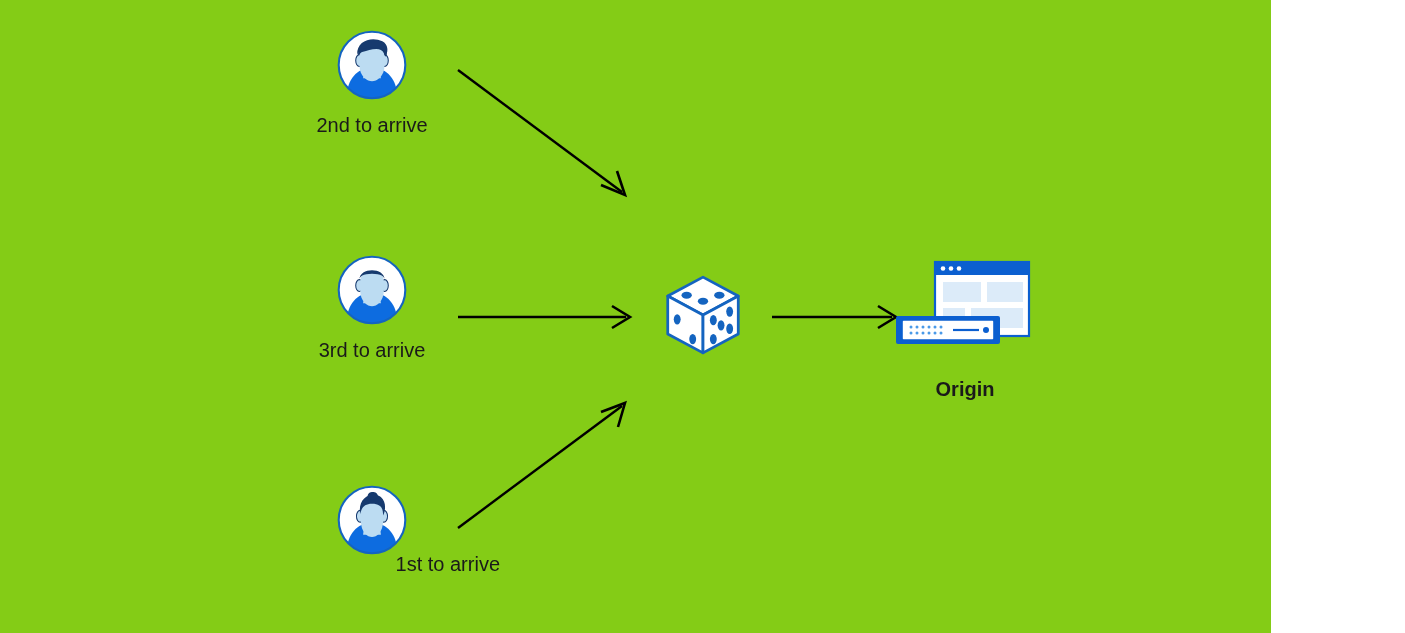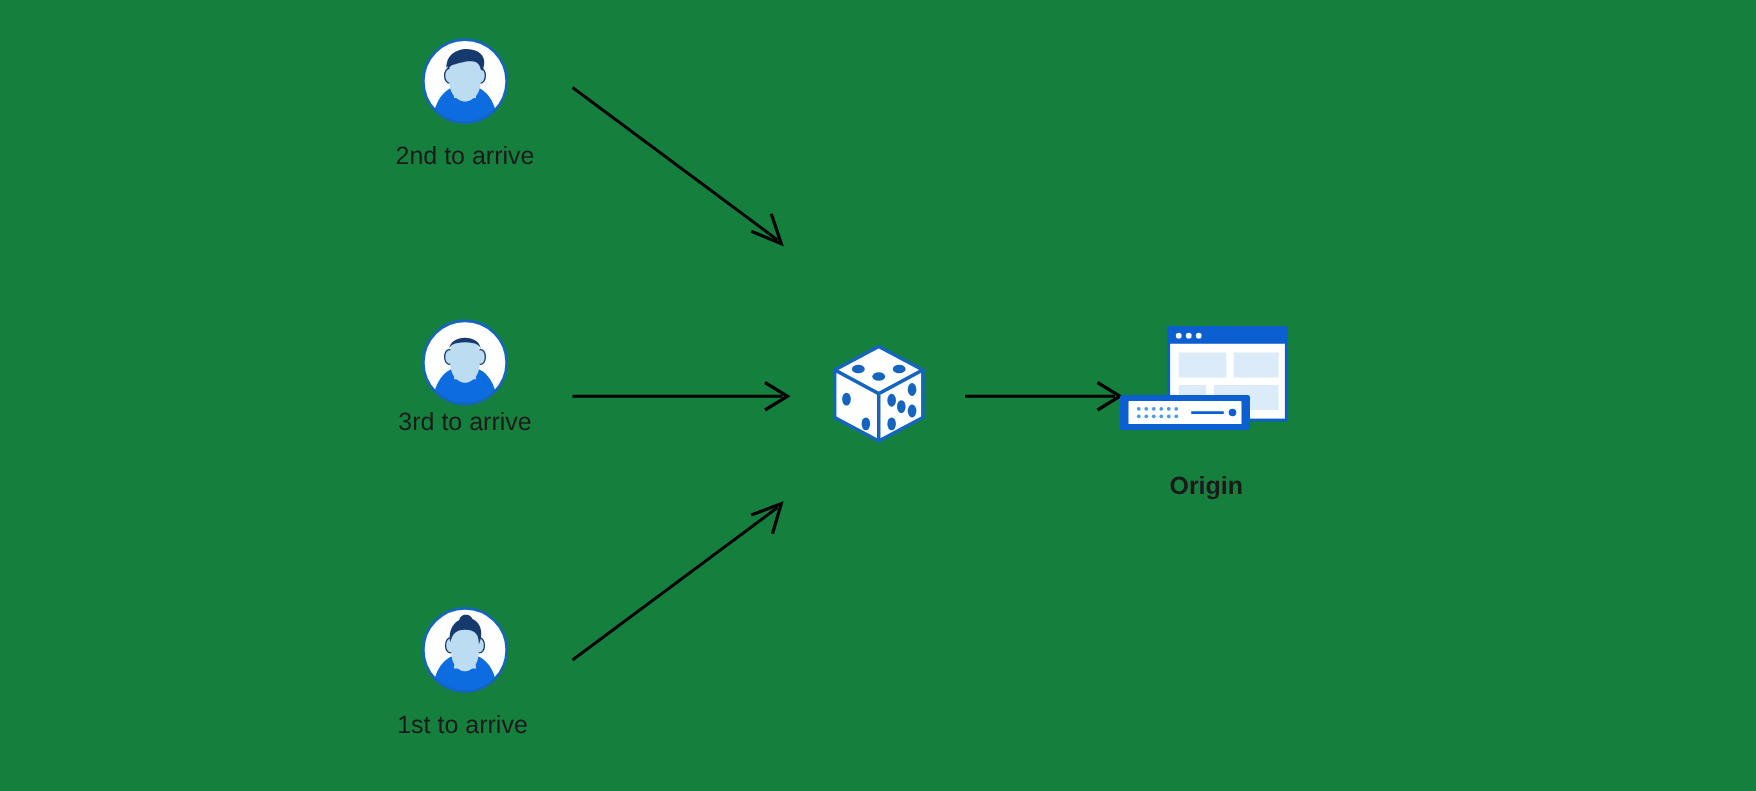--- a/index.html
+++ b/index.html
@@ -5,23 +5,23 @@
   html, body {
     margin: 0;
     padding: 0;
     background: #ffffff;
   }
   body {
     font-family: "Liberation Sans", sans-serif;
   }
   #canvas {
     position: relative;
-    width: 1405px;
+    width: 1271px;
     height: 633px;
-    background: #15803d;
+    background: #84cc16;
     overflow: hidden;
   }
   .node {
     position: absolute;
   }
   .node-label {
     position: absolute;
     width: 260px;
     text-align: center;
     font-family: "Liberation Sans", sans-serif;
@@ -118,21 +118,21 @@
         <path d="M50 54 C28 54 16 70 14 100 L86 100 C84 70 72 54 50 54 Z" fill="#0d6ce0"></path>
         <path d="M42 46 h16 v18 h-16 z" fill="#bcdcf2"></path>
         <path d="M50 58 c-8 0 -12 5 -12 10 h24 c0 -5 -4 -10 -12 -10 z" fill="#bcdcf2"></path>
         <ellipse cx="33" cy="44" rx="5" ry="8" fill="#bcdcf2" stroke="#163a6e" stroke-width="1.4"></ellipse>
         <ellipse cx="67" cy="44" rx="5" ry="8" fill="#bcdcf2" stroke="#163a6e" stroke-width="1.4"></ellipse>
         <path d="M34 38 C34 21 66 21 66 38 L66 50 C66 66 56 72 50 72 C44 72 34 66 34 50 Z" fill="#bcdcf2"></path>
         <path d="M33 36 C33 19 67 19 67 36 C67 32 62 28 50 28 C38 28 33 32 33 36 Z" fill="#163a6e"></path>
       </g>
       <circle cx="50" cy="50" r="45" fill="none" stroke="#1464c0" stroke-width="2.8"></circle>
     </svg>
-    <div class="node-label" style="left:-93px; top:74px;text-align:center;">3rd to arrive</div>
+    <div class="node-label" style="left:-93px; top:86px;text-align:center;">3rd to arrive</div>
   </div>
 
   <div class="node" style="left:335px; top:483px;">
     <svg class="avatar" viewBox="0 0 100 100" style="left:0; top:0;">
       <defs>
           <clipPath id="clipC">
             <circle cx="50" cy="50" r="45"></circle>
           </clipPath>
         </defs>
       <circle cx="50" cy="50" r="45" fill="#ffffff"></circle>
@@ -141,21 +141,21 @@
         <path d="M43 46 h14 v20 h-14 z" fill="#bcdcf2"></path>
         <path d="M50 58 c-8 0 -12 5 -12 12 h24 c0 -7 -4 -12 -12 -12 z" fill="#bcdcf2"></path>
         <ellipse cx="34" cy="45" rx="5" ry="8" fill="#bcdcf2" stroke="#163a6e" stroke-width="1.4"></ellipse>
         <ellipse cx="66" cy="45" rx="5" ry="8" fill="#bcdcf2" stroke="#163a6e" stroke-width="1.4"></ellipse>
         <path d="M35 39 C35 22 65 22 65 39 L65 51 C65 67 56 73 50 73 C44 73 35 67 35 51 Z" fill="#bcdcf2"></path>
         <path d="M34 42 C30 18 52 10 62 19 C70 26 68 38 65 44 C65 34 62 28 50 28 C40 28 36 33 34 42 Z" fill="#163a6e"></path>
         <path d="M44 18 C44 10 58 10 58 18 C58 24 44 24 44 18 Z" fill="#163a6e"></path>
       </g>
       <circle cx="50" cy="50" r="45" fill="none" stroke="#1464c0" stroke-width="2.8"></circle>
     </svg>
-    <div class="node-label" style="left:-95px; top:86px;">1st to arrive</div>
+    <div class="node-label" style="left:-95px; top:70px;text-align:right;">1st to arrive</div>
   </div>
 
   <div class="node" style="left:660px; top:272px;">
     <svg class="dice" viewBox="0 0 100 100" style="left:0; top:0;">
       <g fill="#ffffff" stroke="#1464c0" stroke-width="3.2" stroke-linejoin="round">
         <polygon points="50,6 91,28 50,50 9,28"></polygon>
         <polygon points="9,28 50,50 50,94 9,72"></polygon>
         <polygon points="91,28 91,72 50,94 50,50"></polygon>
       </g>
       <g fill="#1464c0">

